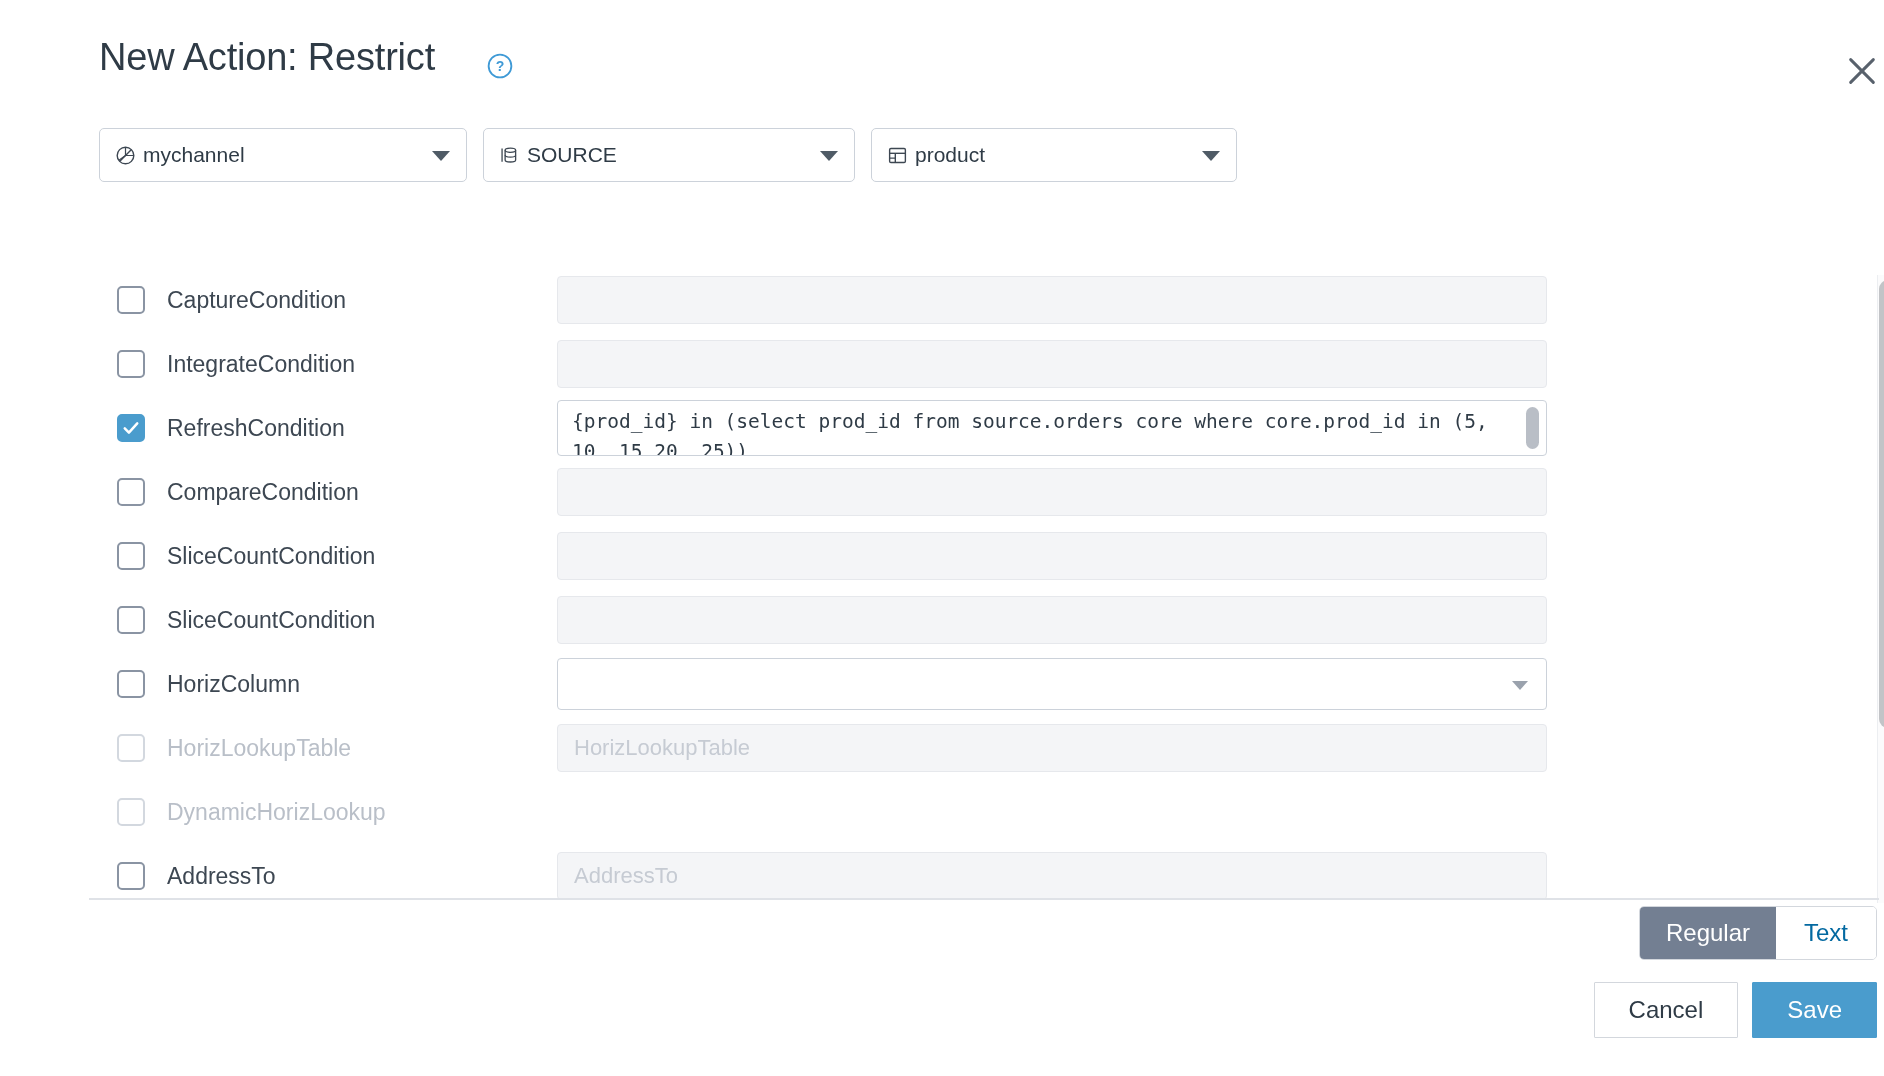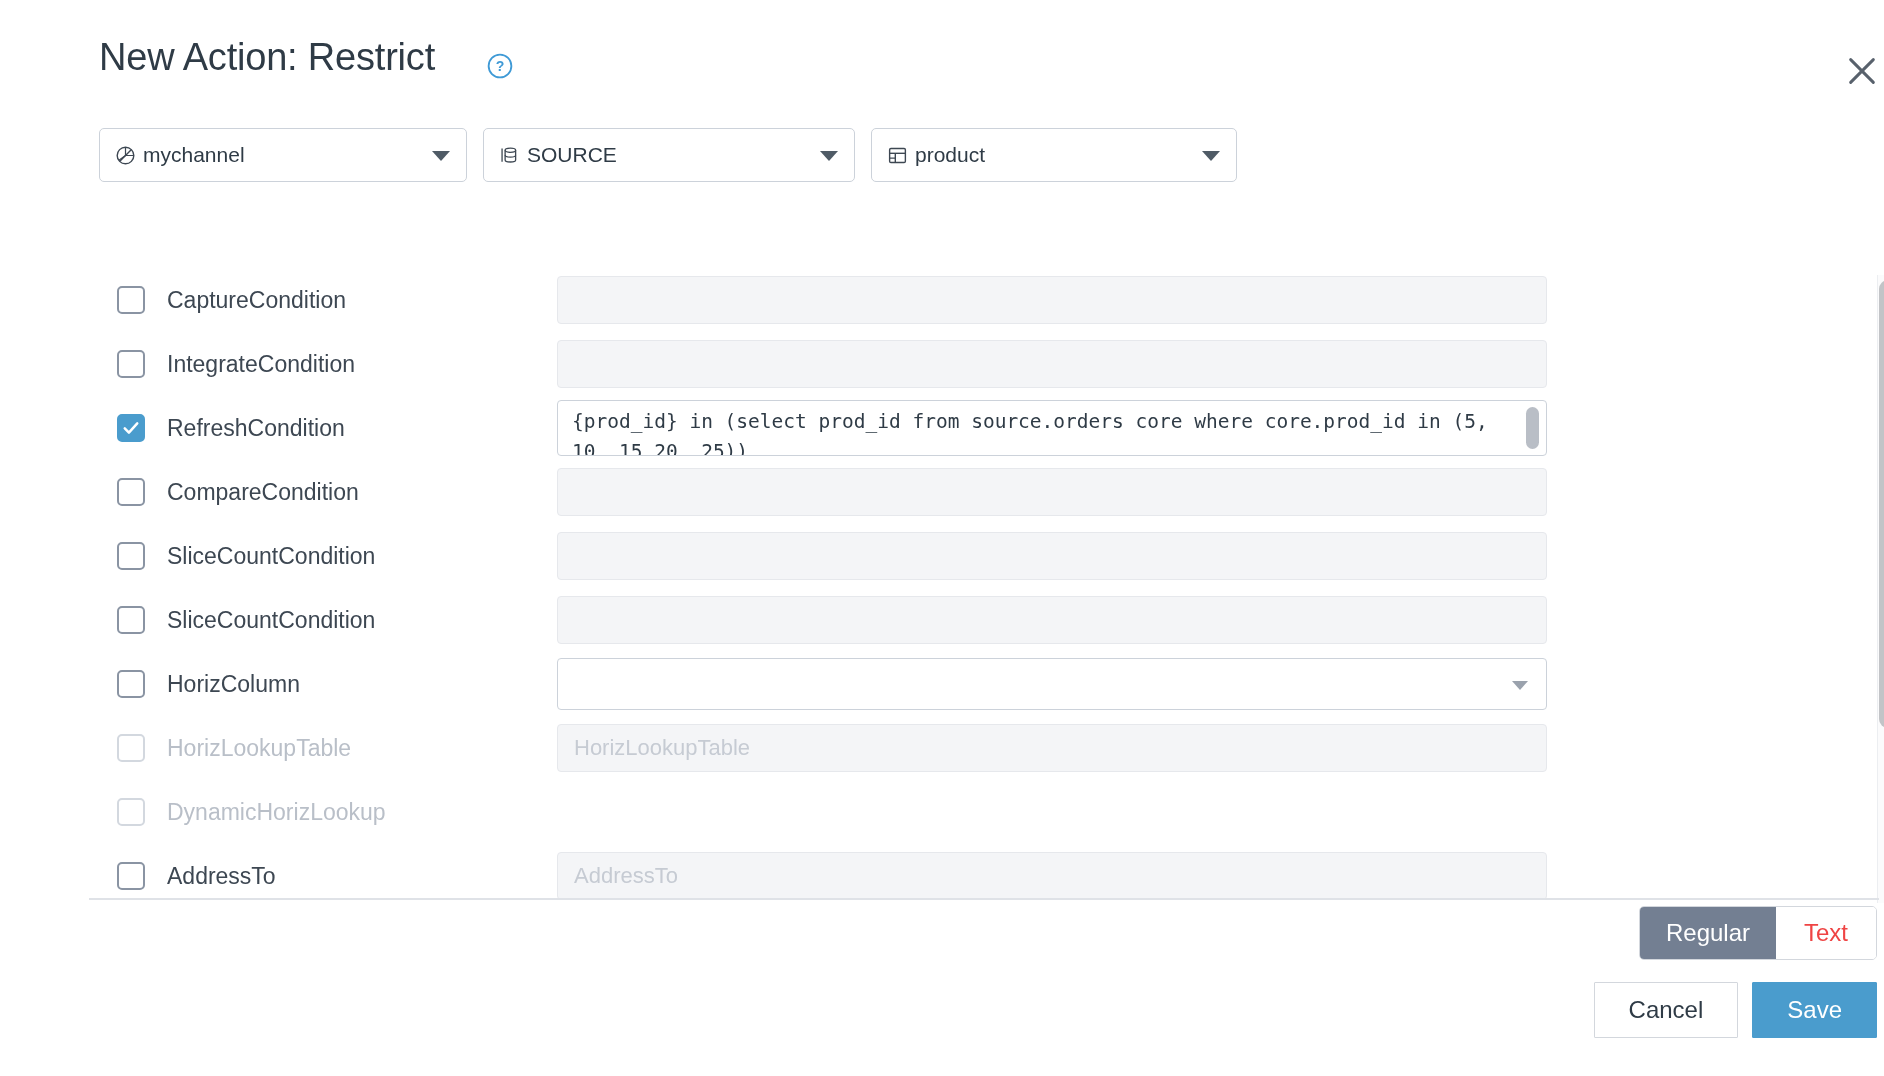--- a/index.html
+++ b/index.html
@@ -233,21 +233,21 @@
     border-radius: 5px;
     overflow: hidden;
     height: 54px;
   }
   .toggle-btn {
     min-width: 100px;
     padding: 0 26px;
     display: flex; align-items: center; justify-content: center;
     font-size: 24px;
     background: #ffffff;
-    color: #ef4444;
+    color: #0369a1;
     cursor: pointer;
   }
   .toggle-btn.active {
     background: #737f92;
     color: #ffffff;
   }
   .action-row {
     position: absolute;
     right: 44px; top: 982px;
     display: flex;

